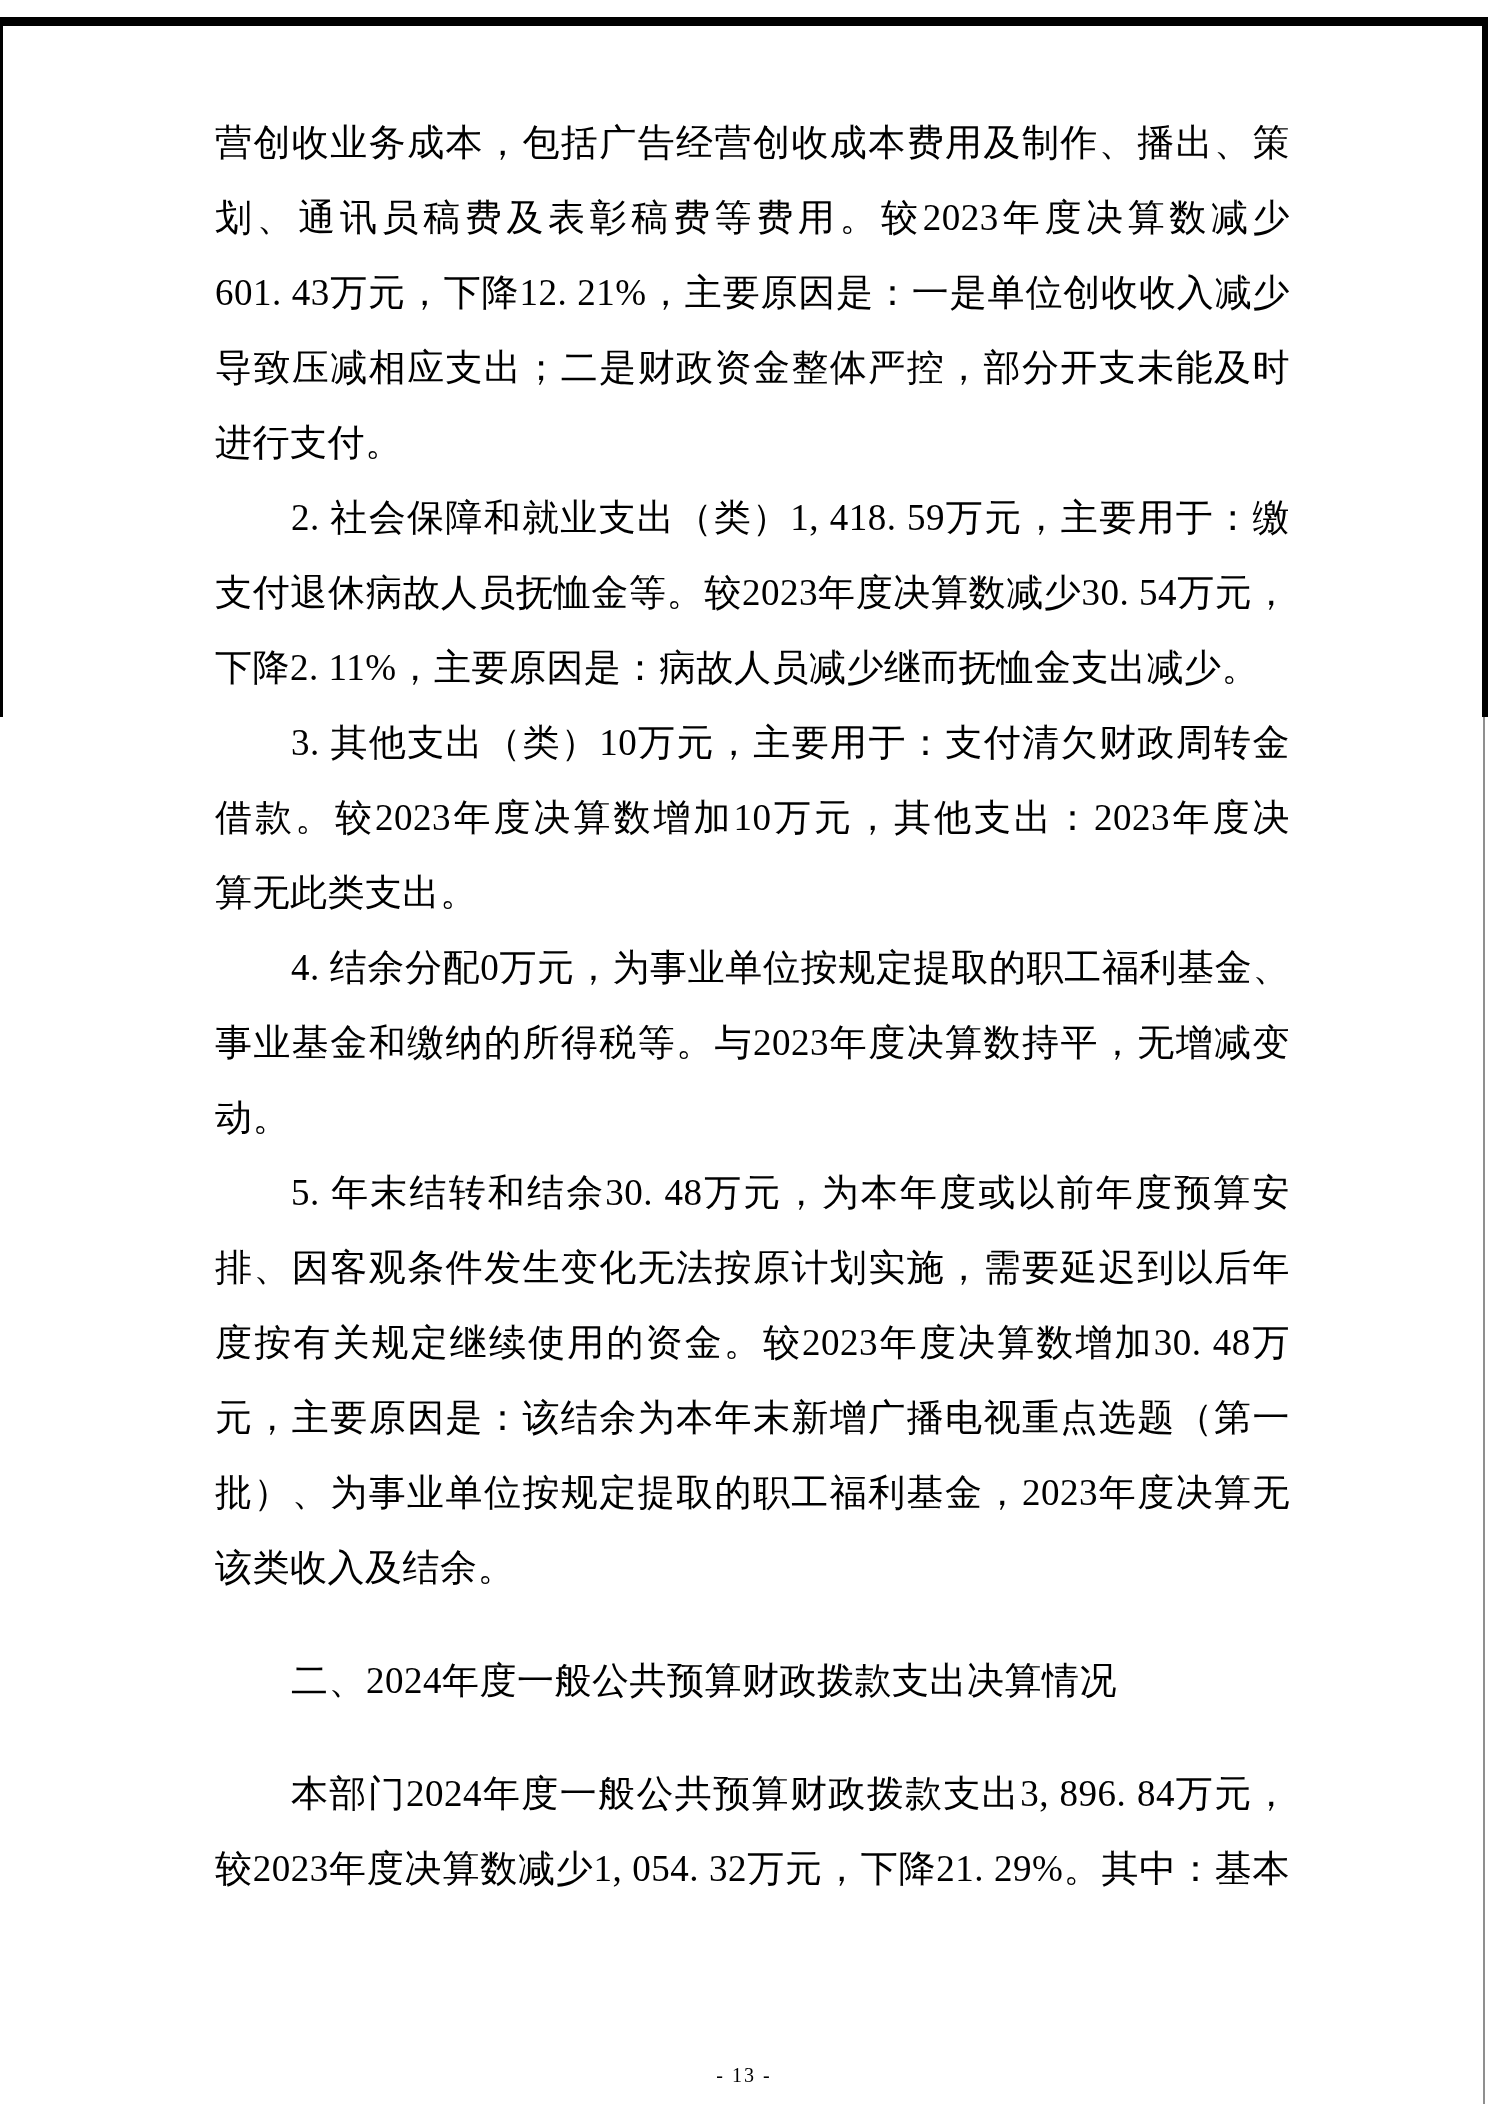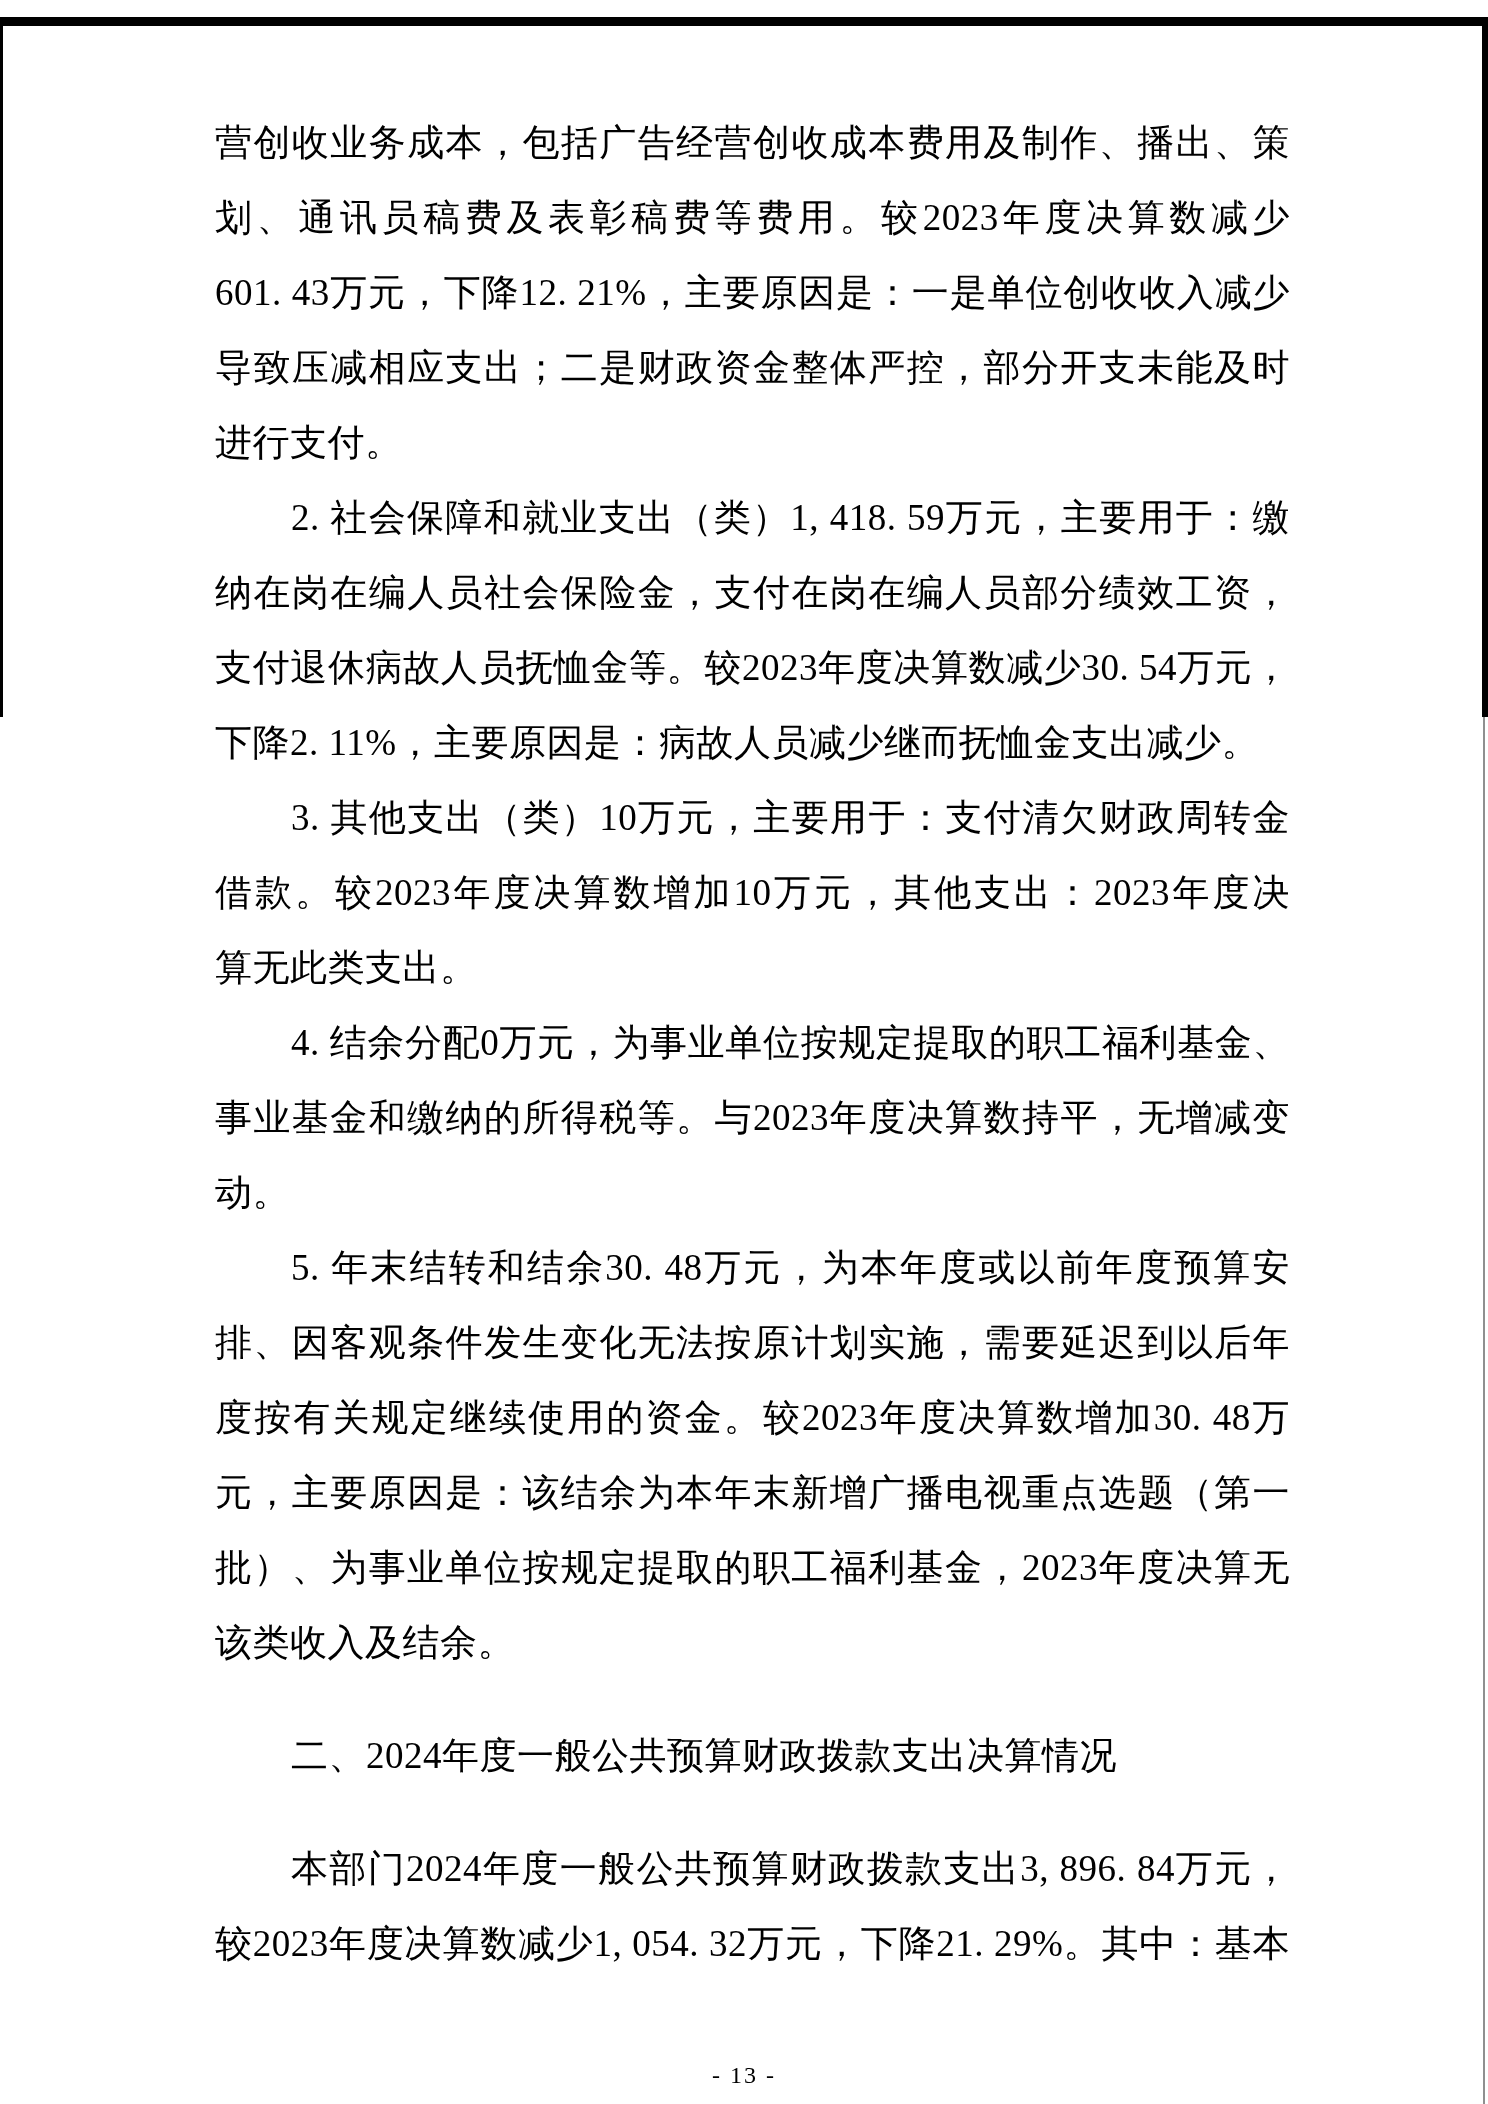--- a/index.html
+++ b/index.html
@@ -39,42 +39,41 @@
     text-align-last: justify;
     text-justify: inter-character;
   }
   .line.indent { text-indent: 76px; }
   .line.heading { font-weight: 400; }
   .page-number {
     position: absolute;
     left: 0; top: 2038px;
     width: 100%;
     text-align: center;
-    font-size: 24px;
+    font-size: 20px;
     line-height: 40px;
     letter-spacing: 2px;
   }
 </style>
 </head>
 <body>
 
 <div class="page" style="background: rgb(255, 255, 255); margin-top: 17px;">
   <div class="edge edge-right-line" style="background: rgb(143, 143, 143);"></div>
   <div class="edge edge-top" style="background: rgb(0, 0, 0);"></div>
   <div class="edge edge-left" style="background: rgb(0, 0, 0);"></div>
   <div class="edge edge-right" style="background: rgb(0, 0, 0);"></div>
 
   <div class="body-text">
       <div class="line fill">营创收业务成本，包括广告经营创收成本费用及制作、播出、策</div>
       <div class="line fill">划、通讯员稿费及表彰稿费等费用。较2023年度决算数减少</div>
       <div class="line fill">601. 43万元，下降12. 21%，主要原因是：一是单位创收收入减少</div>
       <div class="line fill">导致压减相应支出；二是财政资金整体严控，部分开支未能及时</div>
       <div class="line">进行支付。</div>
       <div class="line fill indent">2. 社会保障和就业支出（类）1, 418. 59万元，主要用于：缴</div>
-      <div class="line fill">纳在岗在编人员社会保险金，支付在岗在编人员部分绩效工资，</div>
       <div class="line fill">支付退休病故人员抚恤金等。较2023年度决算数减少30. 54万元，</div>
       <div class="line">下降2. 11%，主要原因是：病故人员减少继而抚恤金支出减少。</div>
       <div class="line fill indent">3. 其他支出（类）10万元，主要用于：支付清欠财政周转金</div>
       <div class="line fill">借款。较2023年度决算数增加10万元，其他支出：2023年度决</div>
       <div class="line">算无此类支出。</div>
       <div class="line fill indent">4. 结余分配0万元，为事业单位按规定提取的职工福利基金、</div>
       <div class="line fill">事业基金和缴纳的所得税等。与2023年度决算数持平，无增减变</div>
       <div class="line">动。</div>
       <div class="line fill indent">5. 年末结转和结余30. 48万元，为本年度或以前年度预算安</div>
       <div class="line fill">排、因客观条件发生变化无法按原计划实施，需要延迟到以后年</div>

